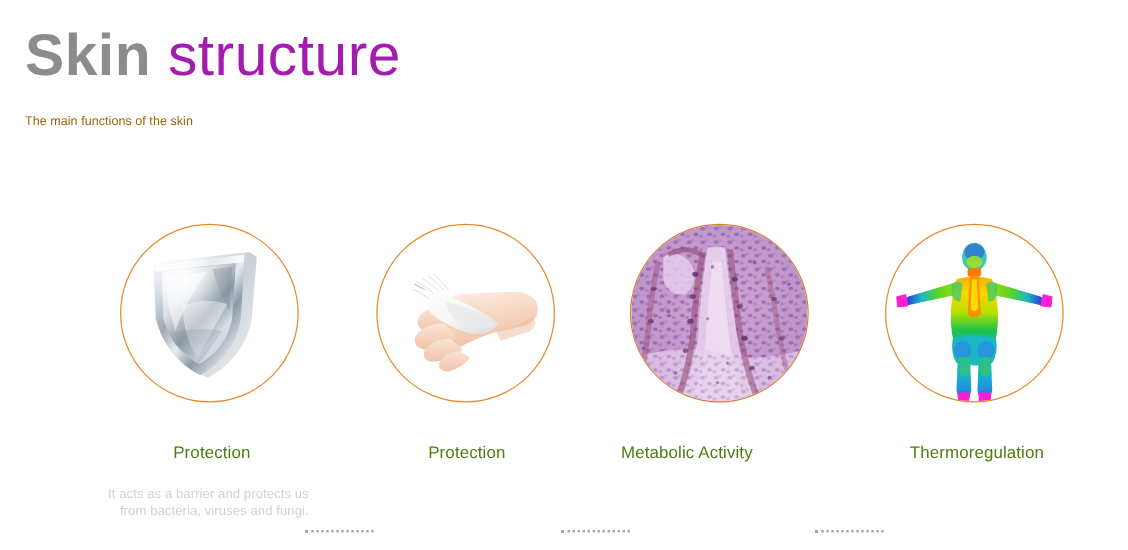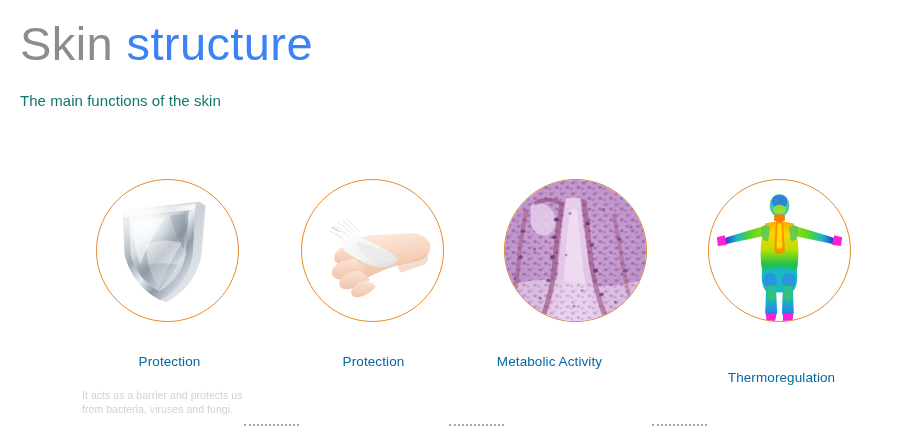--- a/index.html
+++ b/index.html
@@ -25,30 +25,30 @@
     width: 860px;
   }
   .slide-title {
     font-size: 47px;
     font-weight: 300;
     letter-spacing: 0.4px;
     line-height: 1.12;
     margin: 0;
     white-space: nowrap;
   }
-  .title-part-main { color: #8c8c8c; }
-  .title-part-accent { color: #3b82f6; }
+  .title-part-main { color: #8c8c8c; font-weight: bold; }
+  .title-part-accent { color: #a21caf; }
 
   .slide-subtitle {
     position: absolute;
     left: 20px;
     top: 92px;
-    font-size: 15px;
+    font-size: 10px;
     font-weight: 400;
-    color: #0f766e;
+    color: #a16207;
     letter-spacing: 0.05px;
     margin: 0;
   }
 
   
   .steps-row {
     position: absolute;
     left: 0;
     top: 176px;
     width: 902px;
@@ -96,36 +96,36 @@
   .connector-1 { left: 244px; width: 55px; }
   .connector-2 { left: 449px; width: 55px; }
   .connector-3 { left: 652px; width: 55px; }
 
   
   .step-label {
     position: absolute;
     top: 354px;
     text-align: center;
     font-size: 13.5px;
-    color: #0369a1;
+    color: #4d7c0f;
     font-weight: 400;
     letter-spacing: 0.1px;
   }
   .label-1 { left: 72px;  width: 195px; }
   .label-2 { left: 276px; width: 195px; }
   .label-3 { left: 452px; width: 195px; }
-  .label-4 { left: 684px; width: 195px; margin-top: 16px; }
+  .label-4 { left: 684px; width: 195px; }
 
   
   .step-desc {
     position: absolute;
     left: 82px;
     top: 388px;
     width: 165px;
-    text-align: left;
+    text-align: right;
     font-size: 10.5px;
     line-height: 1.38;
     color: #b9b4b0;
     opacity: 0.62;
     letter-spacing: 0.05px;
   }
 </style>
 </head>
 <body>
 

